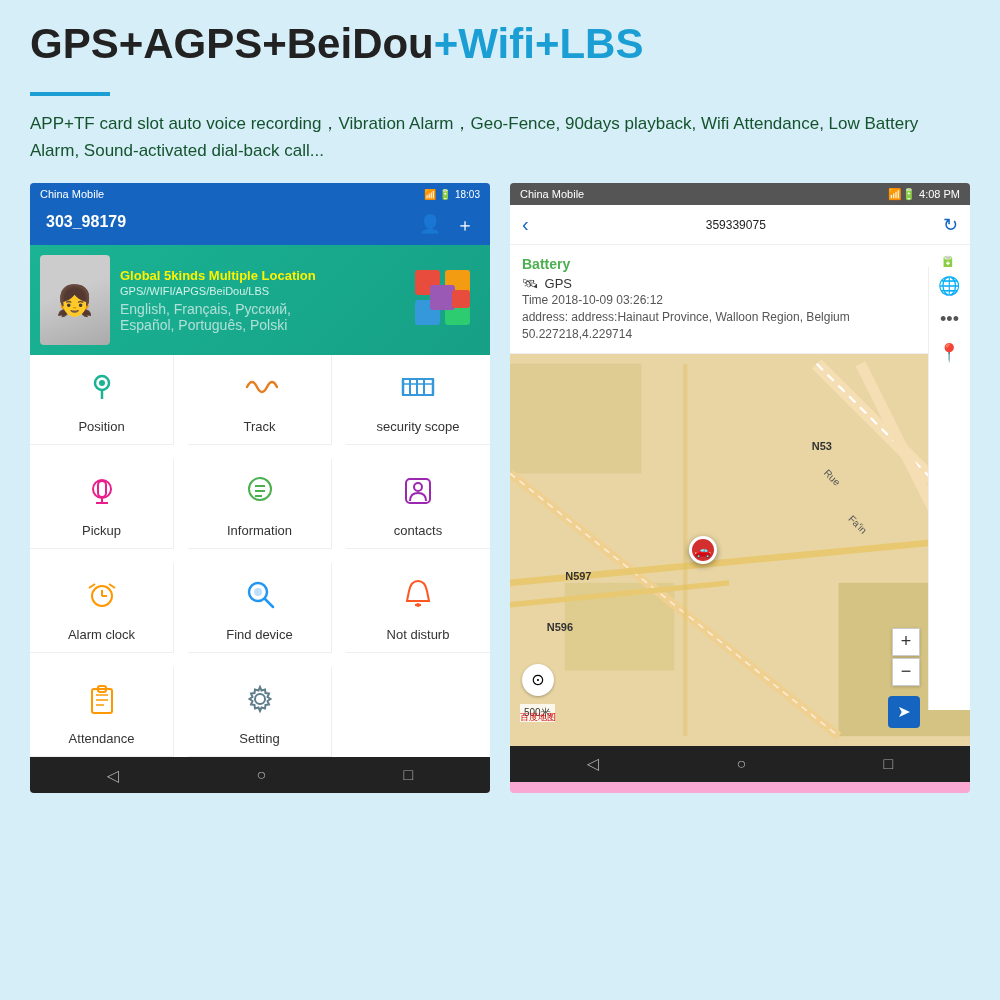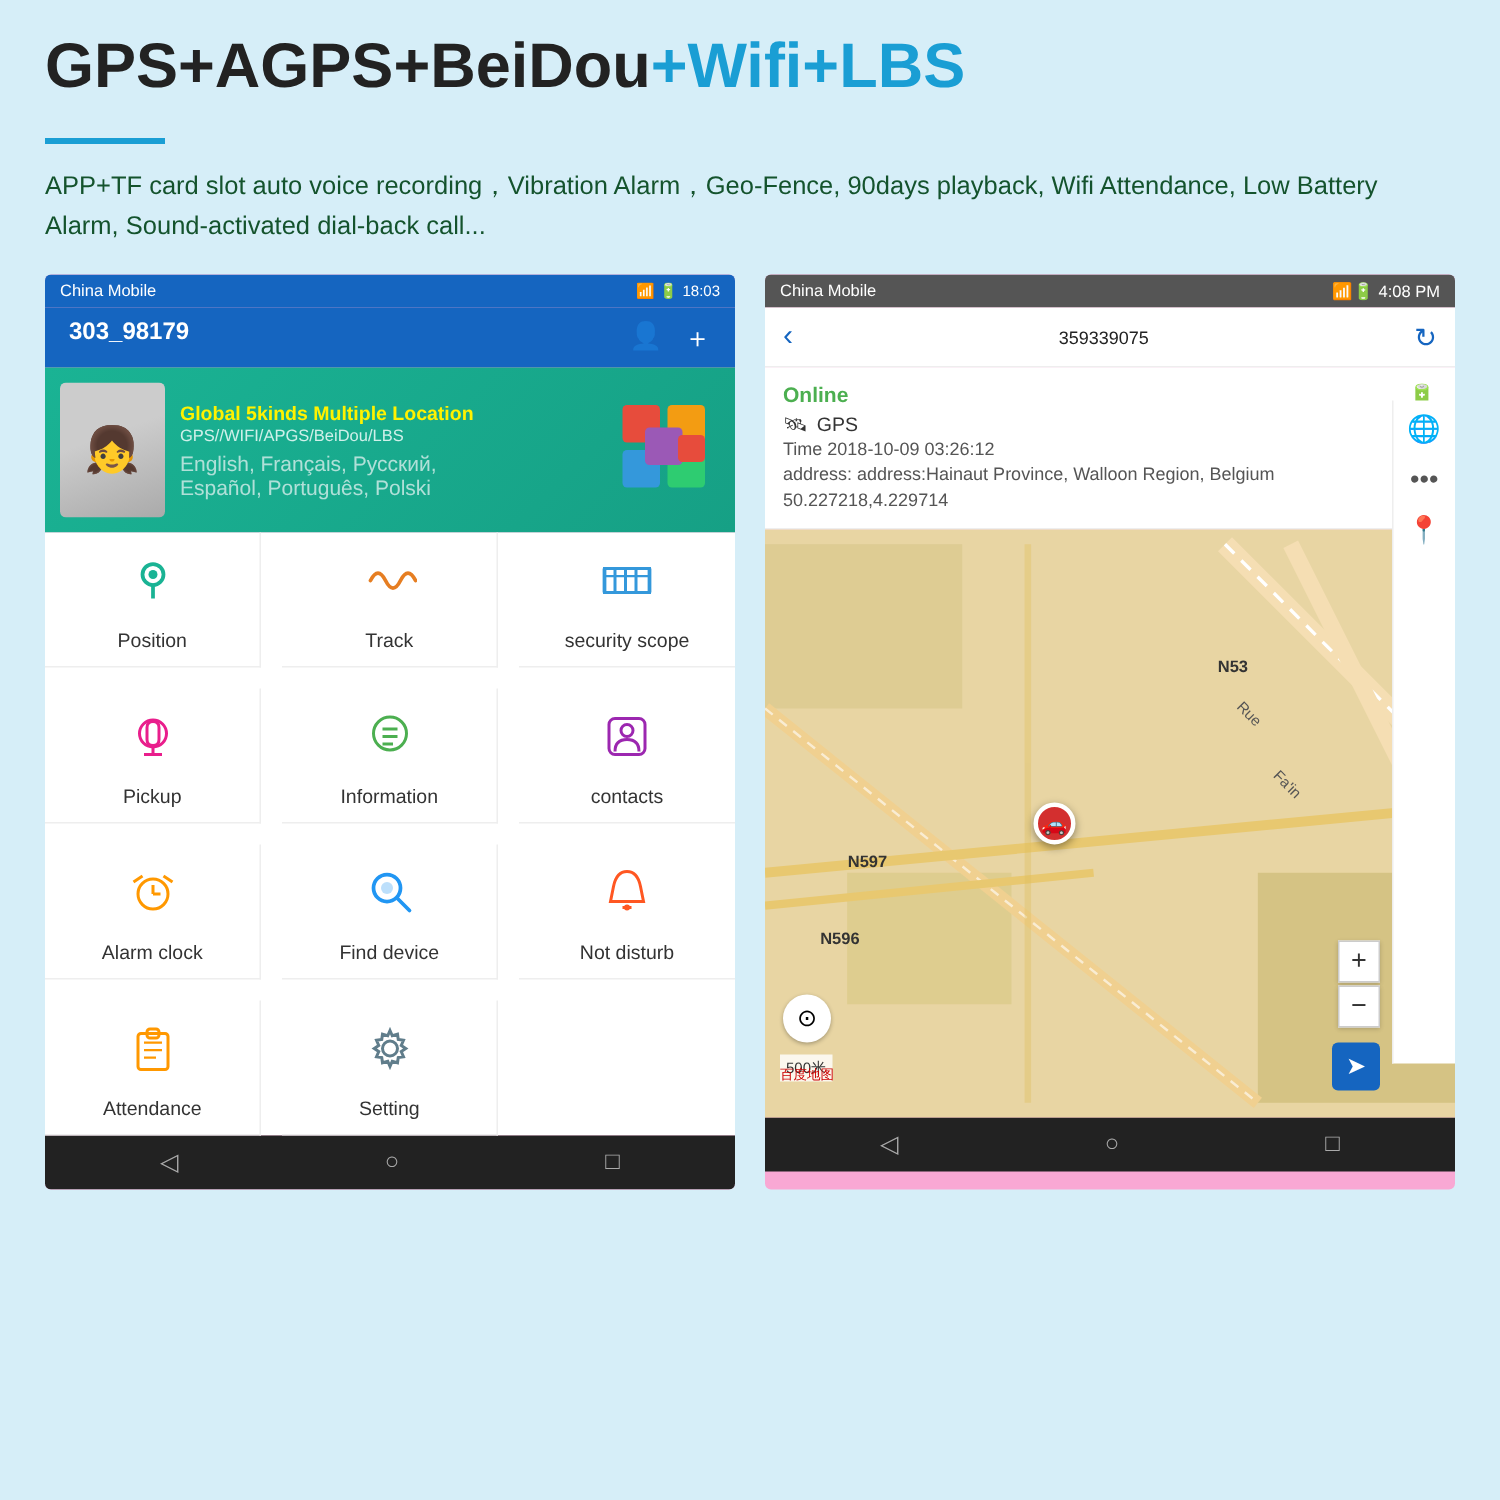--- a/index.html
+++ b/index.html
@@ -525,21 +525,21 @@
       <div class="phone2-header">
         <span class="back-btn">‹</span>
         <span class="device-id2">359339075</span>
         <span class="refresh-btn">↻</span>
       </div>
 
       <div class="map-wrapper">
 
         <div class="info-panel">
           <span class="battery-icon">🔋</span>
-          <div class="online-badge">Online</div>
+          <div class="online-badge">Battery</div>
           <div class="gps-row">
             <span>🛰</span>
             <span>GPS</span>
           </div>
           <div class="gps-time">Time 2018-10-09 03:26:12</div>
           <div class="gps-address">address: address:Hainaut Province, Walloon Region, Belgium 50.227218,4.229714</div>
         </div>
 
         <div class="map-area">
           <svg class="map-svg" viewBox="0 0 420 340">

